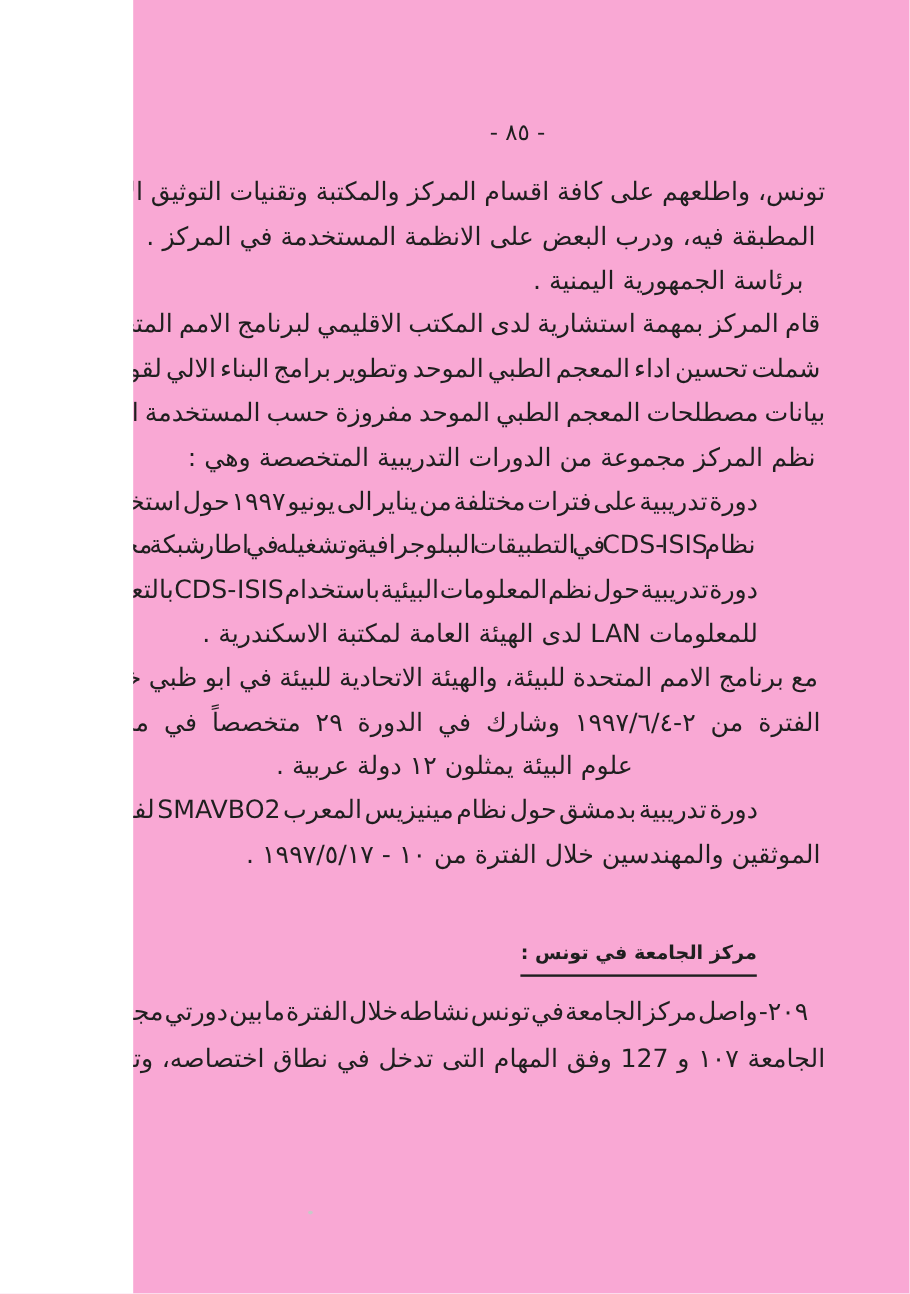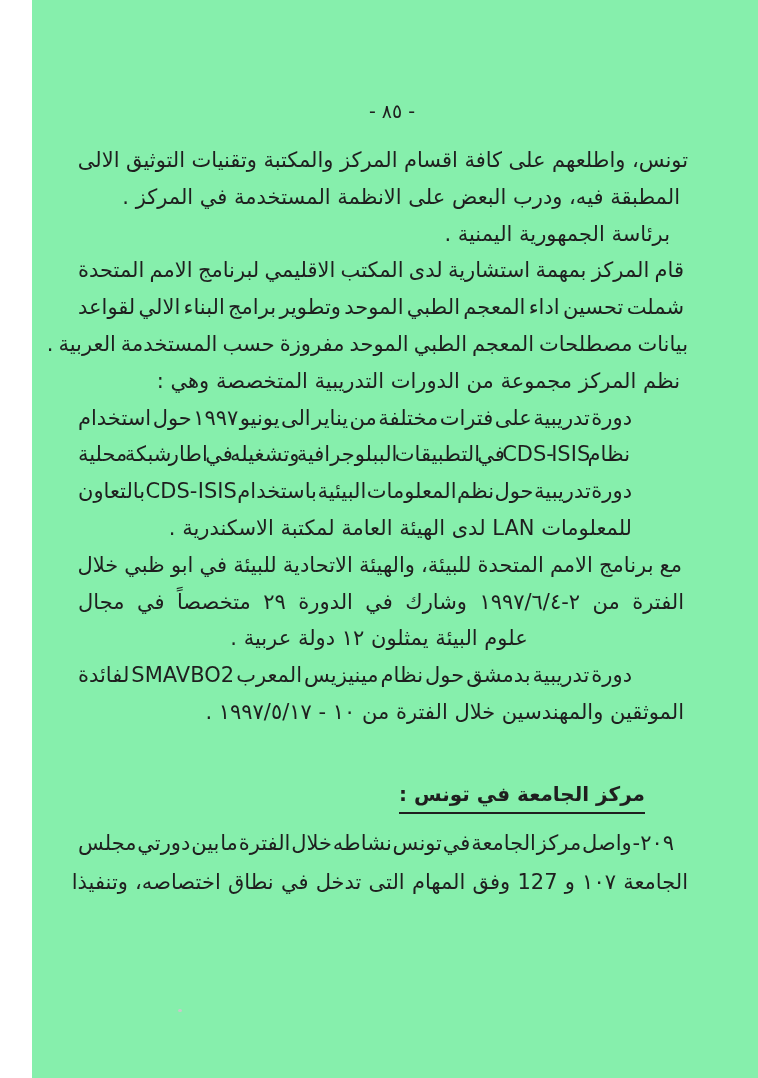--- a/index.html
+++ b/index.html
@@ -2,23 +2,23 @@
 <html lang="ar" dir="rtl"><head>
 <meta charset="utf-8">
 <style>
   html, body {
     margin: 0;
     padding: 0;
     background: #ffffff;
   }
   .page {
     position: relative;
-    width: 726px;
+    width: 647px;
     height: 1078px;
-    background: #86efac;
+    background: #f9a8d4;
     overflow: hidden;
     font-family: "DejaVu Sans", sans-serif;
     color: #1f1f1f;
     direction: rtl;
   }
   .page-number {
     position: absolute;
     top: 100px;
     left: 0;
     right: 6px;
@@ -40,27 +40,27 @@
   .line {
     font-size: 21px;
     text-align: right;
     white-space: nowrap;
     direction: rtl;
     box-sizing: border-box;
   }
   .section-heading {
     position: absolute;
     top: 779px;
-    right: 56px;
+    right: 70px;
     width: 610px;
     margin: 0;
     box-sizing: border-box;
     padding-right: 57px;
     text-align: right;
-    font-size: 20px;
+    font-size: 16px;
     font-weight: bold;
     line-height: 30px;
     direction: rtl;
   }
   .heading-underline {
     display: inline-block;
     border-bottom: 2px solid #1f1f1f;
     padding-bottom: 3px;
   }
   .scan-speck {

